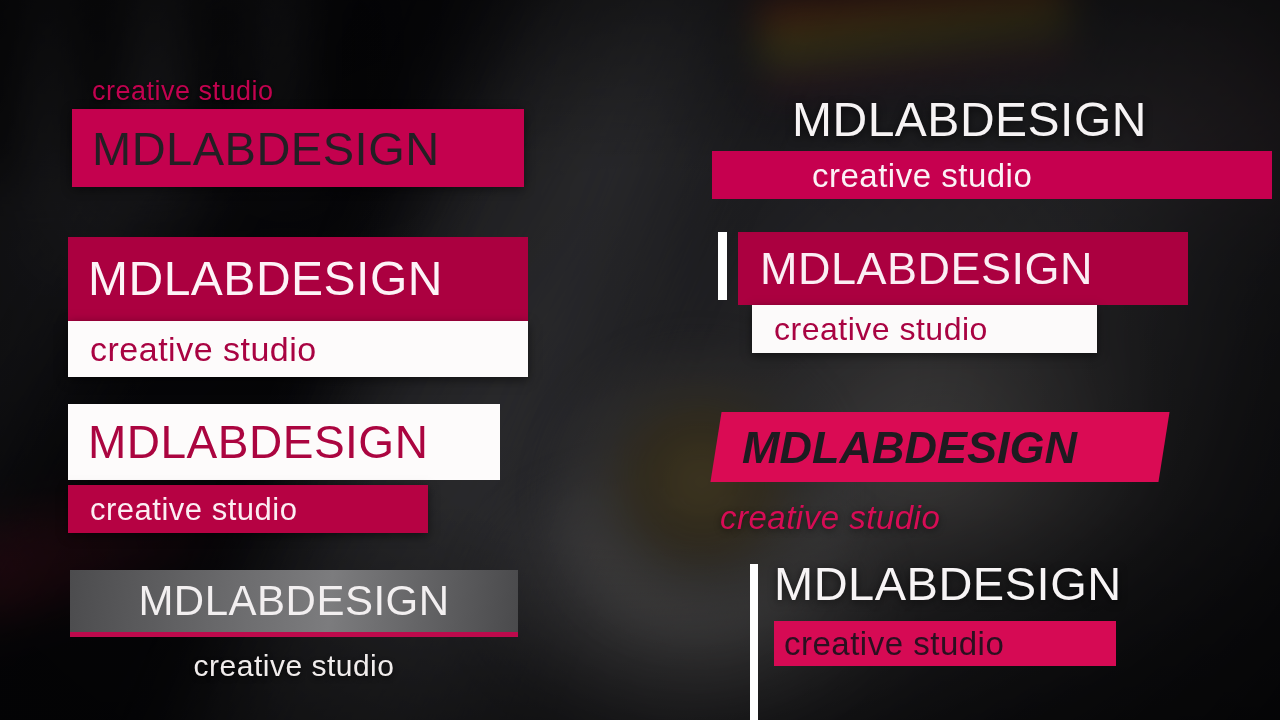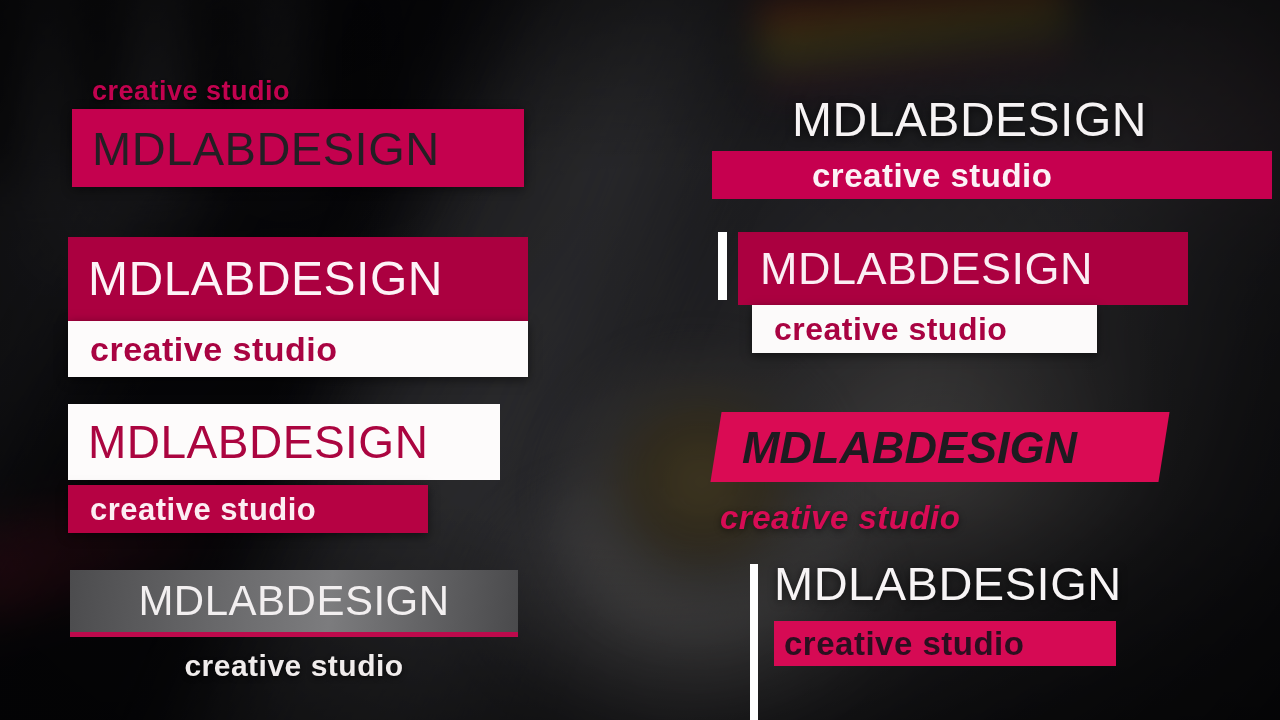--- a/index.html
+++ b/index.html
@@ -83,21 +83,21 @@
       radial-gradient(ellipse 900px 620px at 50% 50%, rgba(0,0,0,0) 30%, rgba(0,0,0,.46) 78%, rgba(0,0,0,.72) 100%),
       linear-gradient(180deg,rgba(0,0,0,.30) 0%,rgba(0,0,0,.06) 22%,rgba(0,0,0,.10) 70%,rgba(0,0,0,.40) 100%);
   }
   .bg-dim{position:absolute;inset:0;background:rgba(10,10,12,.30);}
 
   
   .title{
     font-weight:400;letter-spacing:.5px;white-space:nowrap;line-height:1;
   }
   .sub{
-    font-weight:700;letter-spacing:.5px;white-space:nowrap;line-height:1;
+    font-weight:400;letter-spacing:.5px;white-space:nowrap;line-height:1;
   }
   .lt{position:absolute;}
 
   
   #lt1{left:72px;top:78px;}
   #lt1 .sub{
     color:#c2024f;font-size:27px;margin-left:20px;margin-bottom:4px;
     text-shadow:0 1px 3px rgba(0,0,0,.55);
   }
   #lt1 .bar{

